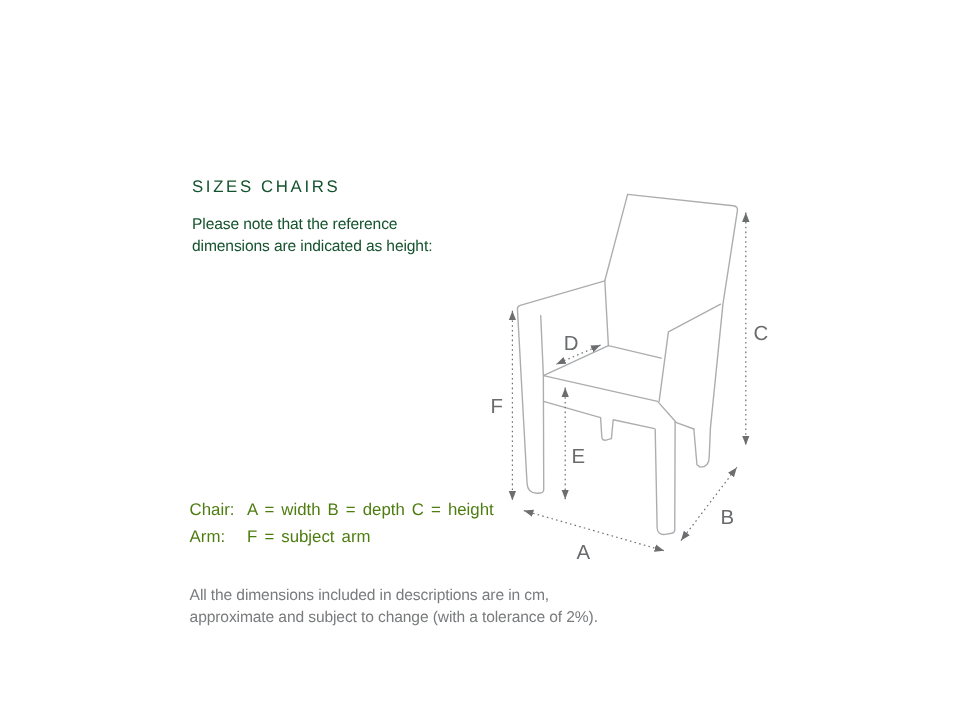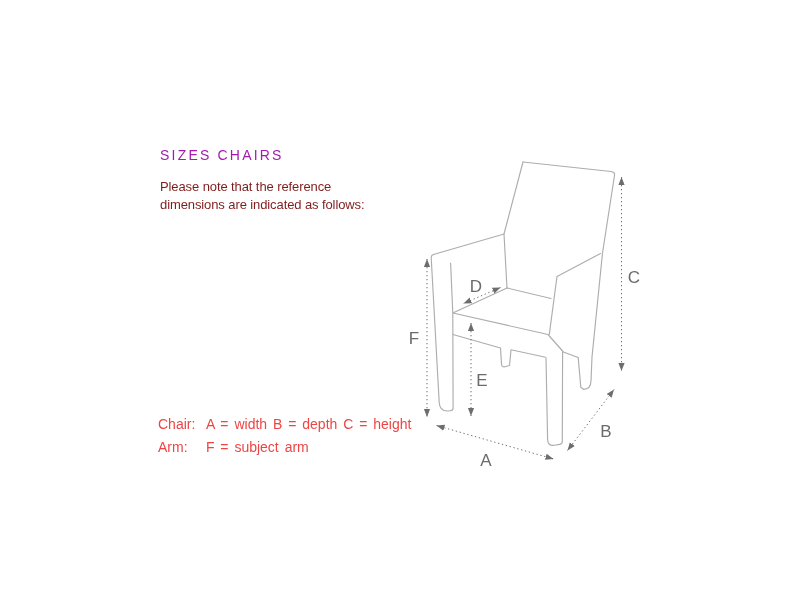--- a/index.html
+++ b/index.html
@@ -2,29 +2,29 @@
 <html><head>
 <meta charset="utf-8">
 <style>
   html,body{margin:0;padding:0;background:#ffffff;}
   .canvas{
     position:relative;width:800px;height:600px;background:#ffffff;overflow:hidden;
     font-family:"Liberation Sans", sans-serif;
   }
   .page-title{
     position:absolute;left:160px;top:147px;margin:0;
-    font-size:14px;font-weight:400;letter-spacing:2.2px;color:#a21caf;
+    font-size:14px;font-weight:400;letter-spacing:2.2px;color:#14532d;
   }
   .intro{
     position:absolute;left:160px;top:178px;margin:0;
-    font-size:13px;line-height:17.5px;color:#7f1d1d;letter-spacing:-0.1px;
+    font-size:13px;line-height:17.5px;color:#14532d;letter-spacing:-0.1px;
   }
   .legend{
     position:absolute;left:158px;top:413px;
-    font-size:14px;color:#ef4444;
+    font-size:14px;color:#4d7c0f;
   }
   .legend-row{height:22.5px;line-height:22.5px;white-space:nowrap;}
   .lg-label{display:inline-block;width:44px;}
   .lg-def{word-spacing:2px;}
   .footnote{
     position:absolute;left:158px;top:487px;margin:0;
     font-size:13px;line-height:17.5px;color:#797b7d;letter-spacing:-0.1px;
   }
   .diagram-svg{position:absolute;left:0;top:0;}
   .chair{fill:none;stroke:#abadaf;stroke-width:1.15;stroke-linecap:round;stroke-linejoin:round;}
@@ -33,34 +33,38 @@
 </style>
 </head>
 <body>
 
 <div class="canvas">
 
   <h1 class="page-title">SIZES CHAIRS</h1>
 
   <p class="intro">
     <span>Please note that the reference</span><br>
-    <span>dimensions are indicated as follows:</span>
+    <span>dimensions are indicated as height:</span>
   </p>
 
   <div class="legend">
     <div class="legend-row">
       <span class="lg-label">Chair:</span>
       <span class="lg-def">A = width B = depth C = height</span>
     </div>
     <div class="legend-row">
       <span class="lg-label">Arm:</span>
       <span class="lg-def">F = subject arm</span>
     </div>
   </div>
 
+  <p class="footnote">
+    <span>All the dimensions included in descriptions are in cm,</span><br>
+    <span>approximate and subject to change (with a tolerance of 2%).</span>
+  </p>
 
   <svg class="diagram-svg" width="800" height="600" viewBox="0 0 800 600" xmlns="http://www.w3.org/2000/svg">
     <defs>
       <marker id="arrow" viewBox="0 0 8 8" refX="8" refY="4" markerWidth="8" markerHeight="8" orient="auto-start-reverse">
         <path d="M0,0.9 L8,4 L0,7.1 Z" fill="#6b6d6f"></path>
       </marker>
     </defs>
 
     <g>
       <path class="chair" d="M523,162 L504,234 L507,288"></path>

